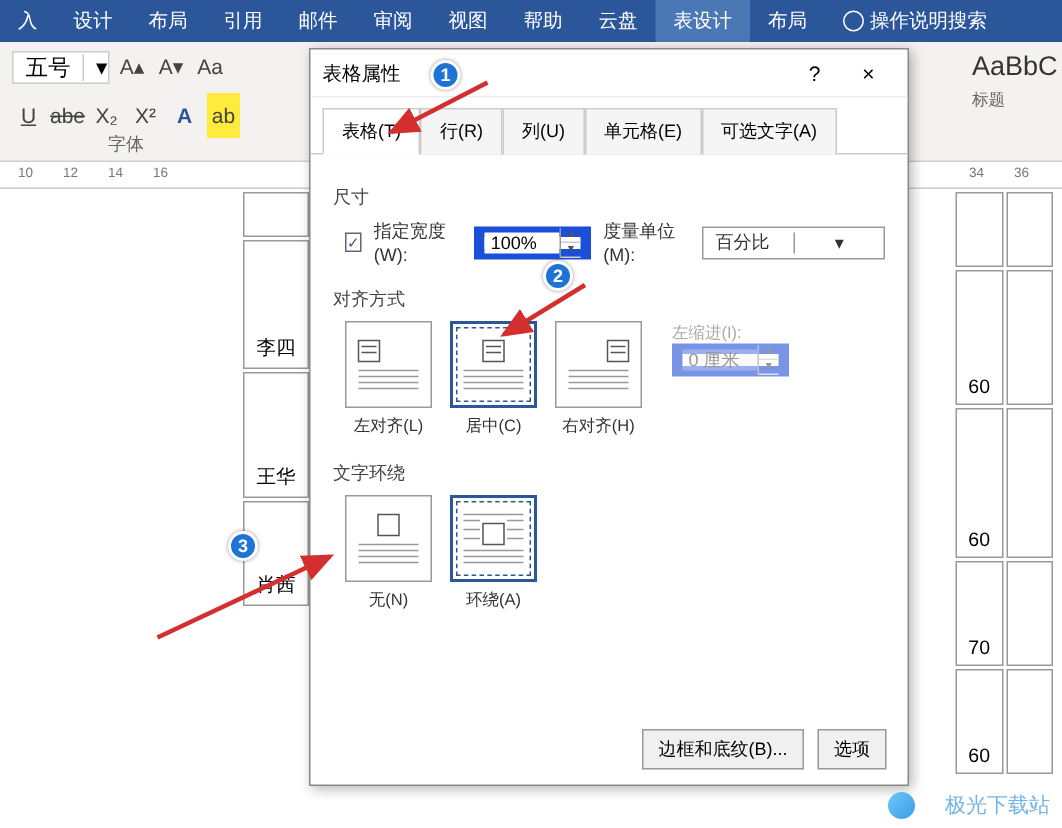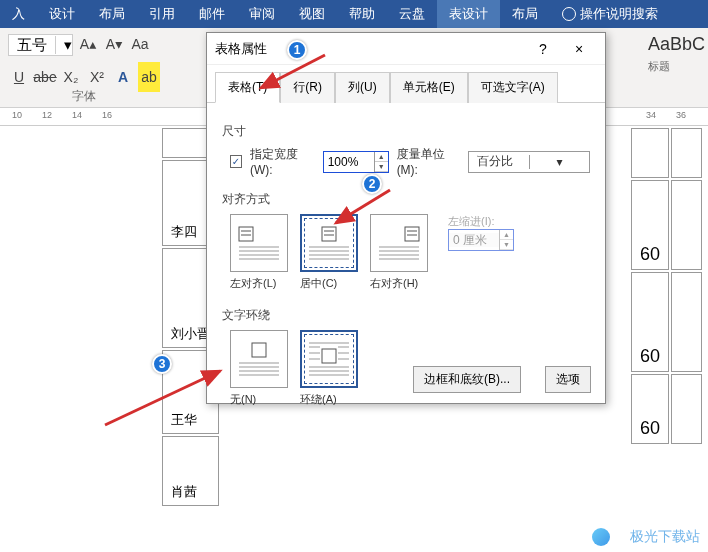--- a/index.html
+++ b/index.html
@@ -28,55 +28,55 @@
 
   
   .ruler { height: 18px; background: #fff; border-bottom: 1px solid #ccc; position: relative; font-size: 9px; color: #777; }
   .ruler .tick { position: absolute; top: 2px; }
 
   
   .doc-area { position: absolute; left: 0; right: 0; top: 126px; bottom: 0; background: #fff; }
   .doc-table { position: absolute; left: 160px; top: 0; }
   .doc-table td { border: 1px solid #999; padding: 4px 8px; height: 50px; min-width: 40px; font-size: 13px; vertical-align: middle; }
   .rt-table { position: absolute; right: 4px; top: 0; }
-  .rt-table td { border: 1px solid #999; padding: 4px 8px; height: 50px; width: 31px; font-size: 18px; vertical-align: middle; text-align: right; }
-
-  
-  .dialog { position: absolute; left: 206px; top: 32px; width: 400px; height: 372px; background: #fff; border: 1px solid #888; box-shadow: 2px 2px 8px rgba(0,0,0,0.3); z-index: 10; }
+  .rt-table td { border: 1px solid #999; padding: 4px 8px; height: 50px; width: 31px; font-size: 13px; vertical-align: middle; text-align: right; }
+
+  
+  .dialog { position: absolute; left: 206px; top: 32px; width: 400px; height: 492px; background: #fff; border: 1px solid #888; box-shadow: 2px 2px 8px rgba(0,0,0,0.3); z-index: 10; }
   .dlg-title { height: 32px; display: flex; align-items: center; padding: 0 8px; font-size: 13px; border-bottom: 1px solid #eee; }
   .dlg-title .spacer { flex: 1; }
   .dlg-title .win-btn { width: 36px; text-align: center; font-size: 14px; cursor: pointer; }
 
   .dlg-tabs { display: flex; border-bottom: 1px solid #ccc; padding: 6px 8px 0 8px; gap: 0; }
   .dlg-tab { padding: 6px 12px; border: 1px solid #ccc; border-bottom: none; background: #f5f5f5; font-size: 12px; cursor: pointer; position: relative; top: 1px; }
   .dlg-tab.active { background: #fff; border-bottom: 1px solid #fff; }
 
   .dlg-body { padding: 12px 15px; font-size: 12px; color: #333; }
   .section-label { margin: 8px 0 6px 0; color: #444; }
   .size-row { display: flex; align-items: center; gap: 8px; margin-left: 8px; }
   .checkbox { width: 13px; height: 13px; border: 1px solid #666; display: inline-flex; align-items: center; justify-content: center; font-size: 10px; color: #2b579a; background: #fff; }
-  .spin { display: inline-flex; border: 1px solid #1d4ed8; height: 22px; align-items: center; background: #fff; }
+  .spin { display: inline-flex; border: 7px solid #1d4ed8; height: 22px; align-items: center; background: #fff; }
   .spin input { border: none; width: 50px; padding: 0 4px; font-size: 12px; outline: none; }
   .spin .arrows { width: 14px; border-left: 1px solid #999; display: flex; flex-direction: column; font-size: 7px; color: #555; }
   .spin .arrows div { height: 10px; text-align: center; line-height: 10px; border-bottom: 1px solid #ccc; cursor: pointer; }
   .combo { display: inline-flex; border: 1px solid #999; height: 22px; align-items: center; background: #fff; }
   .combo span { padding: 0 8px; min-width: 60px; }
   .combo .dd { width: 16px; text-align: center; border-left: 1px solid #999; cursor: pointer; }
   .disabled-text { color: #aaa; }
 
   .align-opts { display: flex; gap: 12px; margin-top: 6px; margin-left: 8px; align-items: flex-start; }
-  .align-item { text-align: left; }
+  .align-item { text-align: center; }
   .align-box { width: 58px; height: 58px; border: 1px solid #999; background: #fff; display: flex; align-items: center; justify-content: center; position: relative; cursor: pointer; }
   .align-box.selected { border: 2px solid #2b579a; outline: 1px dashed #2b579a; outline-offset: -5px; }
   .align-box svg { width: 44px; height: 44px; }
   .align-caption { margin-top: 4px; font-size: 11px; }
   .indent-box { margin-left: 8px; font-size: 11px; color: #aaa; }
 
   .dlg-btn { padding: 4px 10px; border: 1px solid #999; background: #f0f0f0; font-size: 12px; cursor: pointer; }
-  .dlg-footer { position: absolute; bottom: 10px; right: 14px; display: flex; gap: 24px; }
+  .dlg-footer { position: absolute; bottom: 10px; right: 14px; display: flex; gap: 9px; }
 
   
   .badge { position: absolute; width: 20px; height: 20px; border-radius: 50%; background: #1e73d6; color: #fff; font-weight: bold; font-size: 12px; display: flex; align-items: center; justify-content: center; border: 2px solid #fff; z-index: 30; box-shadow: 0 0 3px rgba(0,0,0,0.4); }
   .arrow { position: absolute; z-index: 25; pointer-events: none; }
 
   
   .watermark { position: absolute; right: 8px; bottom: 6px; font-size: 14px; color: #5aa8e6; z-index: 40; display: flex; align-items: center; gap: 20px; opacity: 0.85; font-weight: 500; }
   .watermark .logo { width: 18px; height: 18px; border-radius: 50%; background: linear-gradient(135deg,#4fc3f7,#1e88e5); }
 </style>
 </head>
@@ -139,42 +139,43 @@
 <div class="doc-area">
   <table class="doc-table">
     <tbody>
         <tr>
           <td style="height:30px"></td>
         </tr>
     <tr>
           <td style="height:86px;vertical-align:bottom">李四</td>
         </tr>
     <tr>
-          <td style="height:100px;vertical-align:bottom">刘小晋</td>
-        </tr>
-    <tr>
           <td style="height:84px;vertical-align:bottom">王华</td>
         </tr>
     <tr>
           <td style="height:70px;vertical-align:bottom">肖茜</td>
         </tr>
   </tbody>
     </table>
   <table class="rt-table">
     <tbody>
         <tr>
           <td style="height:30px"></td>
           <td></td>
         </tr>
     <tr>
           <td style="height:90px;vertical-align:bottom">60</td>
           <td></td>
         </tr>
     <tr>
           <td style="height:100px;vertical-align:bottom">60</td>
+          <td></td>
+        </tr>
+    <tr>
+          <td style="height:70px;vertical-align:bottom">70</td>
           <td></td>
         </tr>
     <tr>
           <td style="height:70px;vertical-align:bottom">60</td>
           <td></td>
         </tr>
   </tbody>
     </table>
 </div>
 

